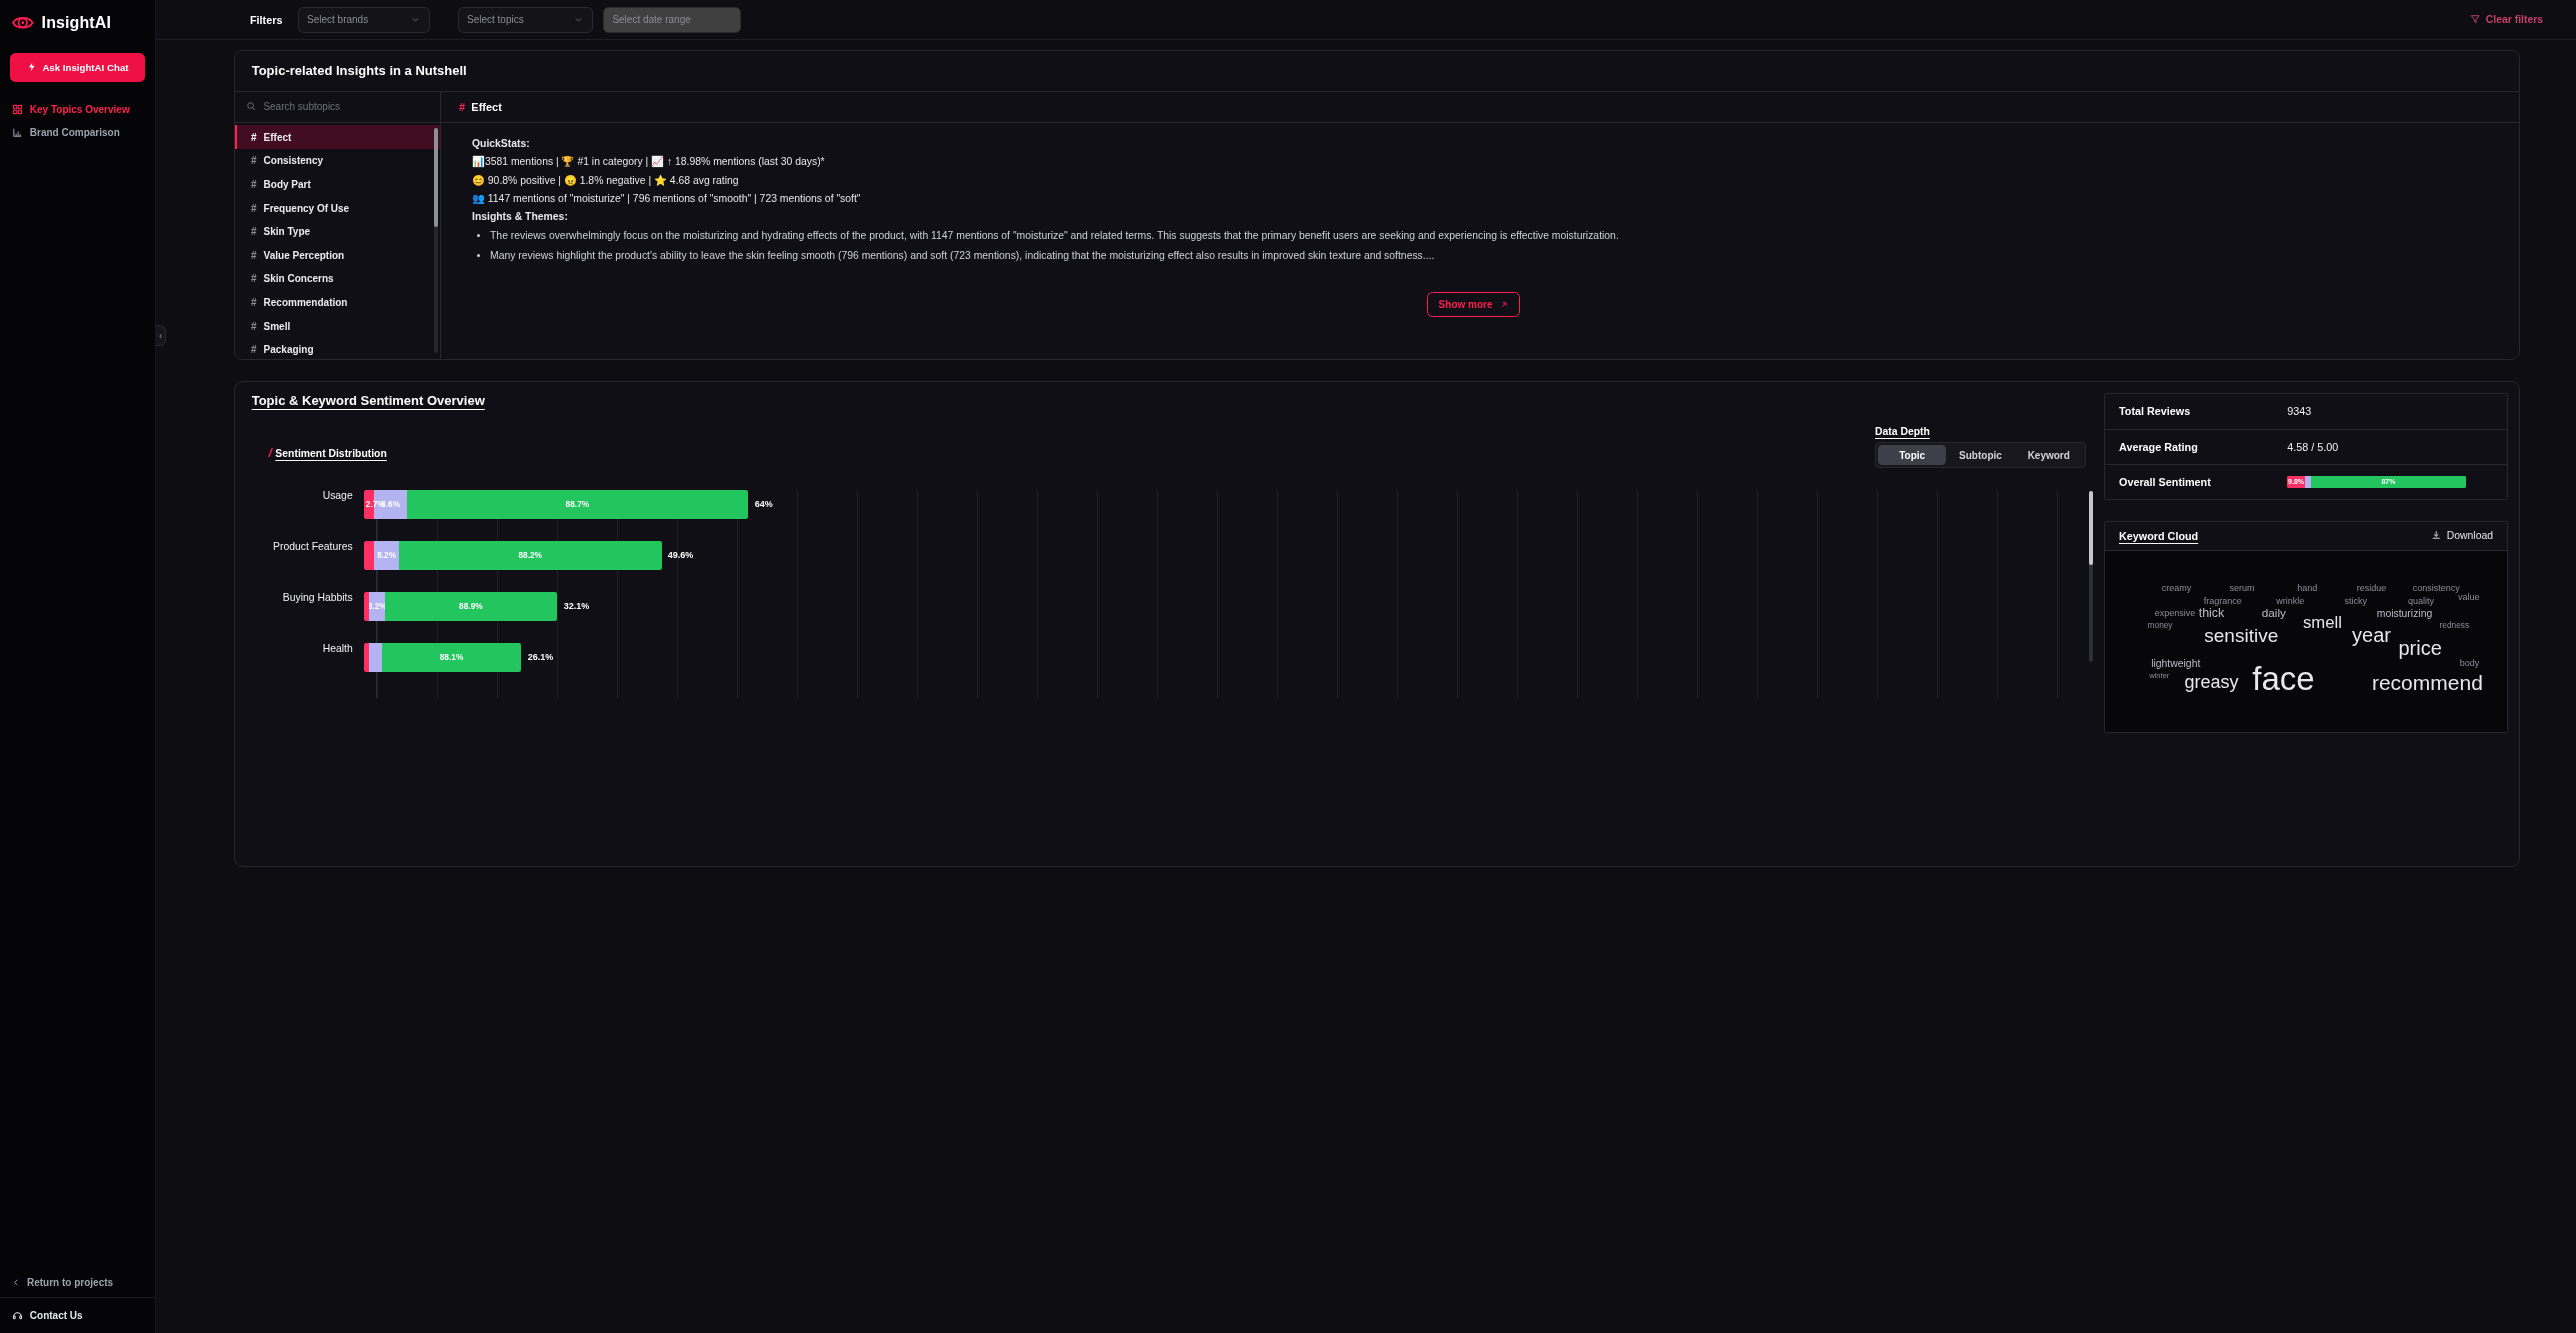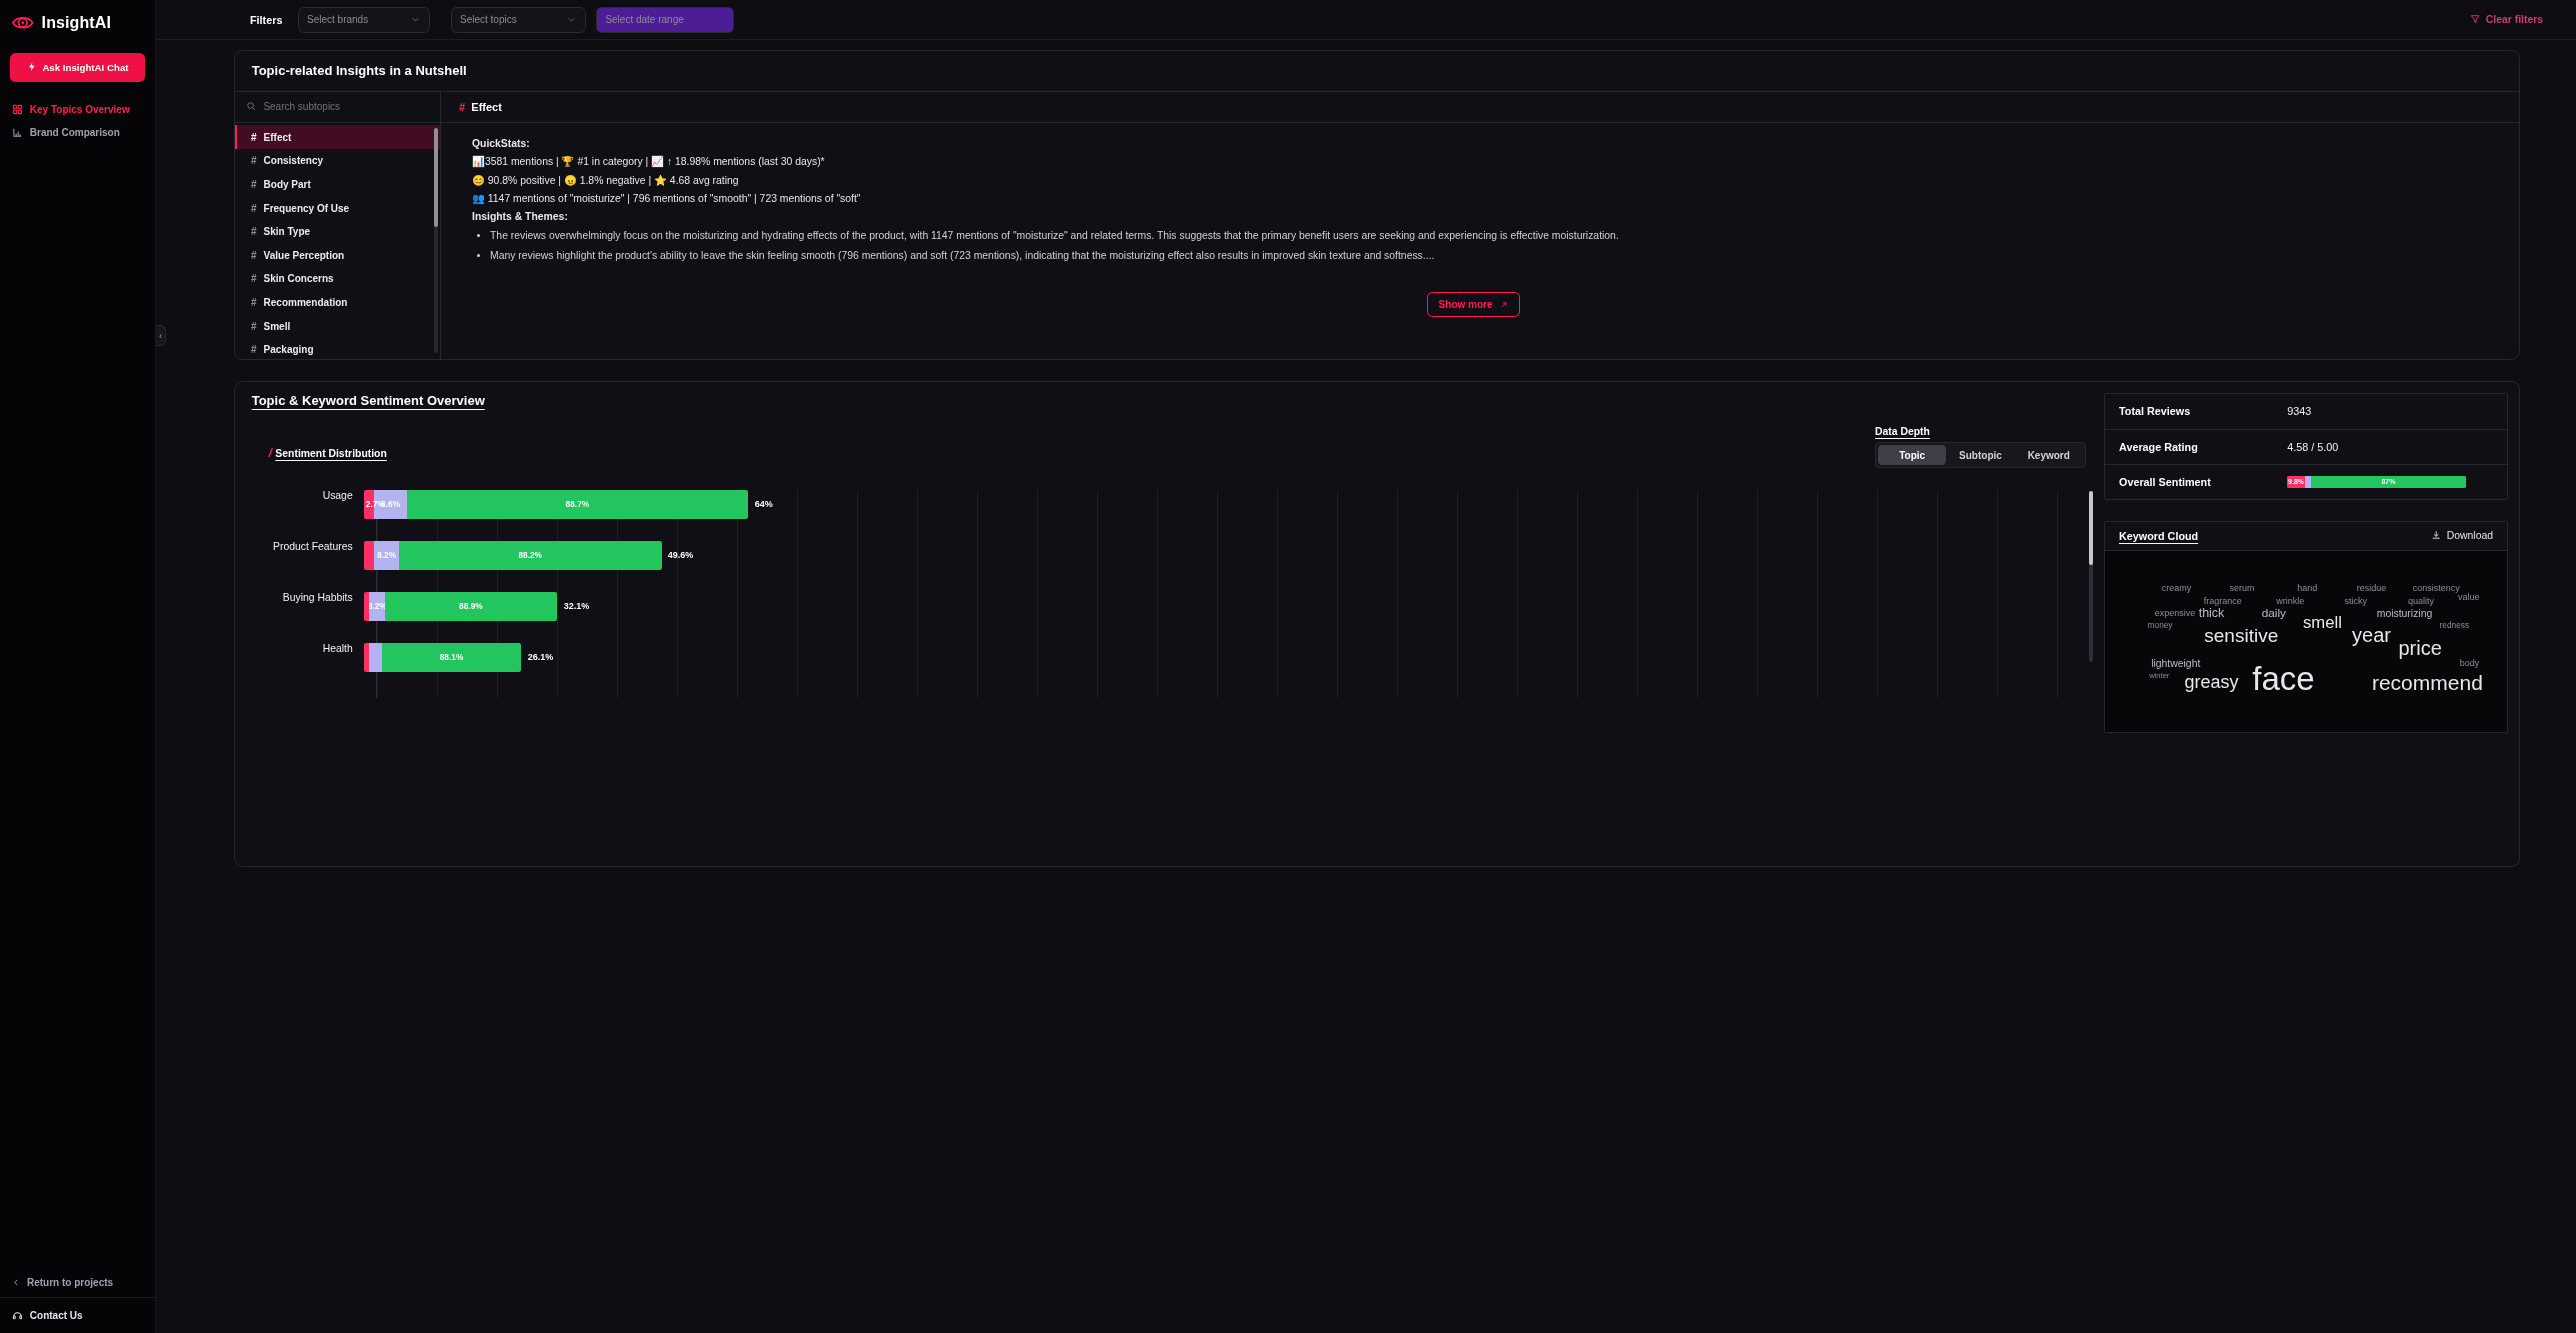--- a/index.html
+++ b/index.html
@@ -15,22 +15,22 @@
   .nav-item.active { color:#ff2050;text-align:right; }
   .sidebar-bottom { margin-top:auto; }
   .return-link { display:flex; align-items:center; gap:6.2px; color:#9ca3af; font-size:10px; font-weight:bold; padding:9.7px 11.8px; cursor:pointer; }
   .sidebar-divider { border-top:0.7px solid #1b1b22; }
   .contact { display:flex; align-items:center; gap:7px; padding:11.8px; font-size:10px; font-weight:bold; color:#e5e7eb; cursor:pointer; }
 
   
   .topbar { position:fixed; left:156px; right:0; top:0; height:40px; background:#0d0d12; border-bottom:0.7px solid #1e1e26; display:flex; align-items:center; padding:0 33px 0 94px; z-index:8; }
   .filters-label { font-weight:bold; font-size:10.8px; margin-right:15.3px; }
   .select { width:132px; height:26px; background:#131318; border:0.7px solid #2b2b33; border-radius:5.6px; display:flex; align-items:center; justify-content:space-between; padding:0 8.3px; color:#8d8d96; font-size:10px; cursor:pointer; }
-  .select + .select { margin-left:21px; }
-  .date-input { width:138px; height:26px; margin-left:10.4px; background:#4c1d95; border:0.7px solid #2b2b33; border-radius:5.6px; color:#8d8d96; font-size:10px; padding:0 8.3px; font-family:inherit; }
+  .select + .select { margin-left:28px; }
+  .date-input { width:138px; height:26px; margin-left:10.4px; background:#404040; border:0.7px solid #2b2b33; border-radius:5.6px; color:#8d8d96; font-size:10px; padding:0 8.3px; font-family:inherit; }
   .date-input::placeholder { color:#8d8d96; }
   .clear-filters { margin-left:auto; display:flex; align-items:center; gap:5.6px; color:#e9487a; font-weight:bold; font-size:10.4px; cursor:pointer; opacity:.85; }
 
   
   .main { position:absolute; left:156px; top:40px; right:0; bottom:0; padding:9.7px 56px 0 78px; overflow:hidden; }
   .card { background:#0f0f15; border:0.7px solid #272731; border-radius:8.3px; }
 
   
   .card1 { height:310px; display:flex; flex-direction:column; }
   .card1-title { padding:12.5px 16.7px; font-size:13px; font-weight:bold; }

